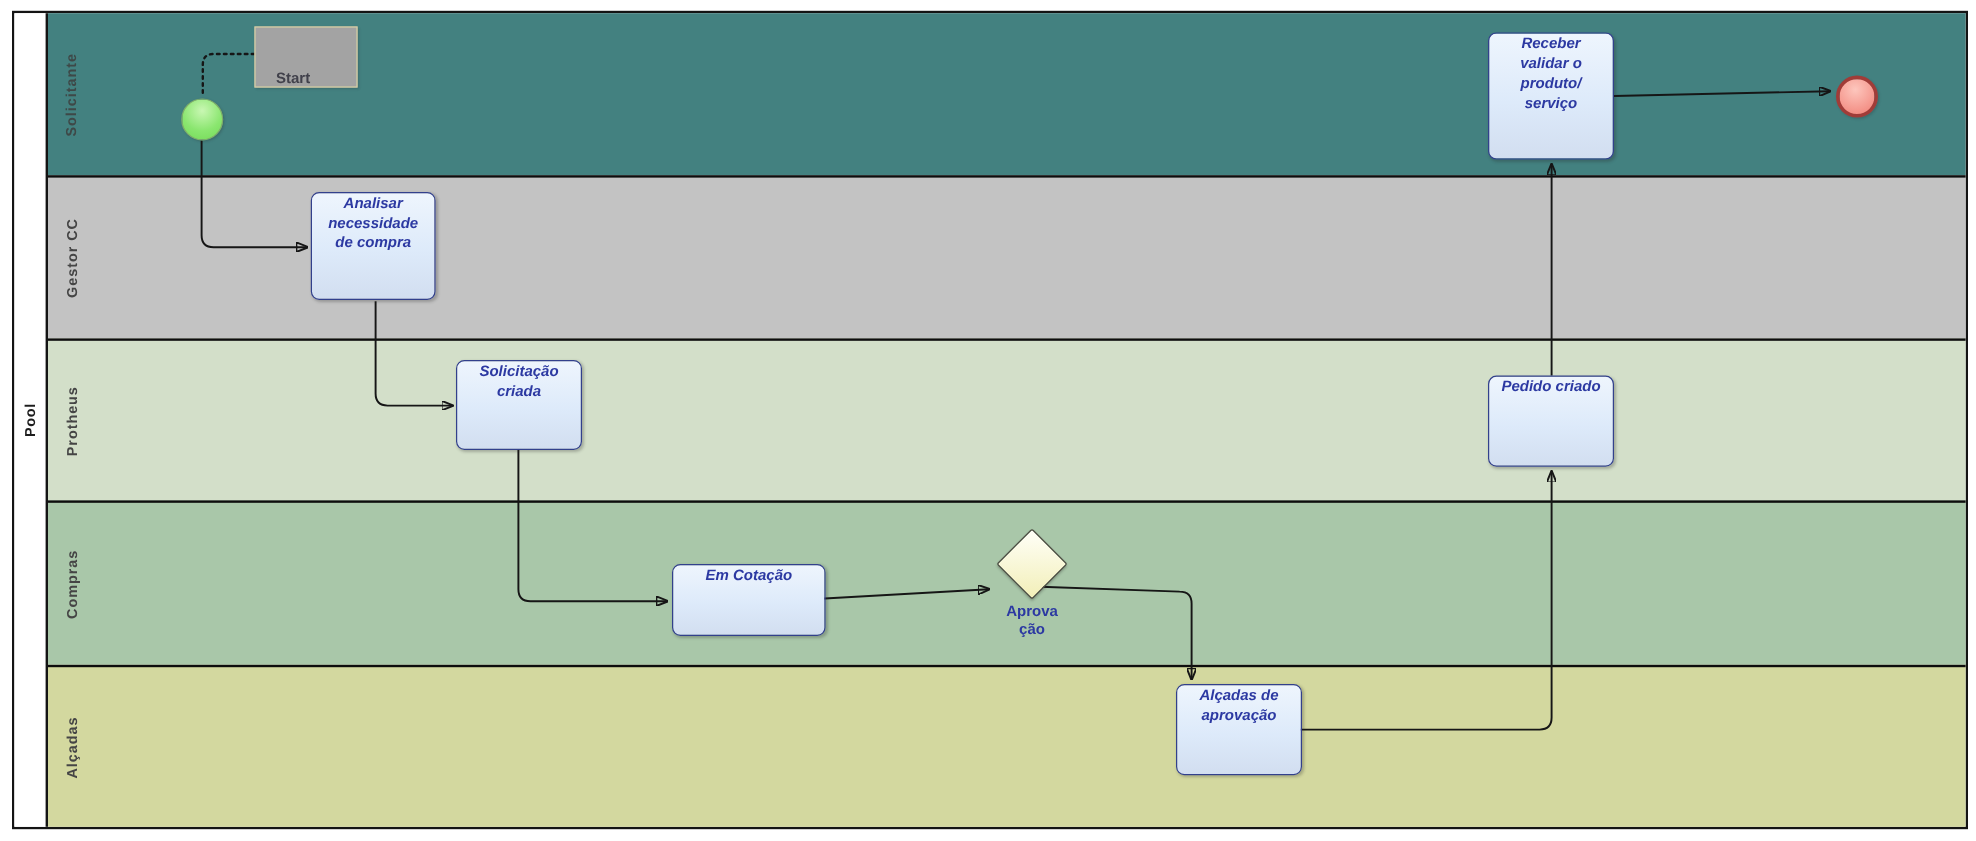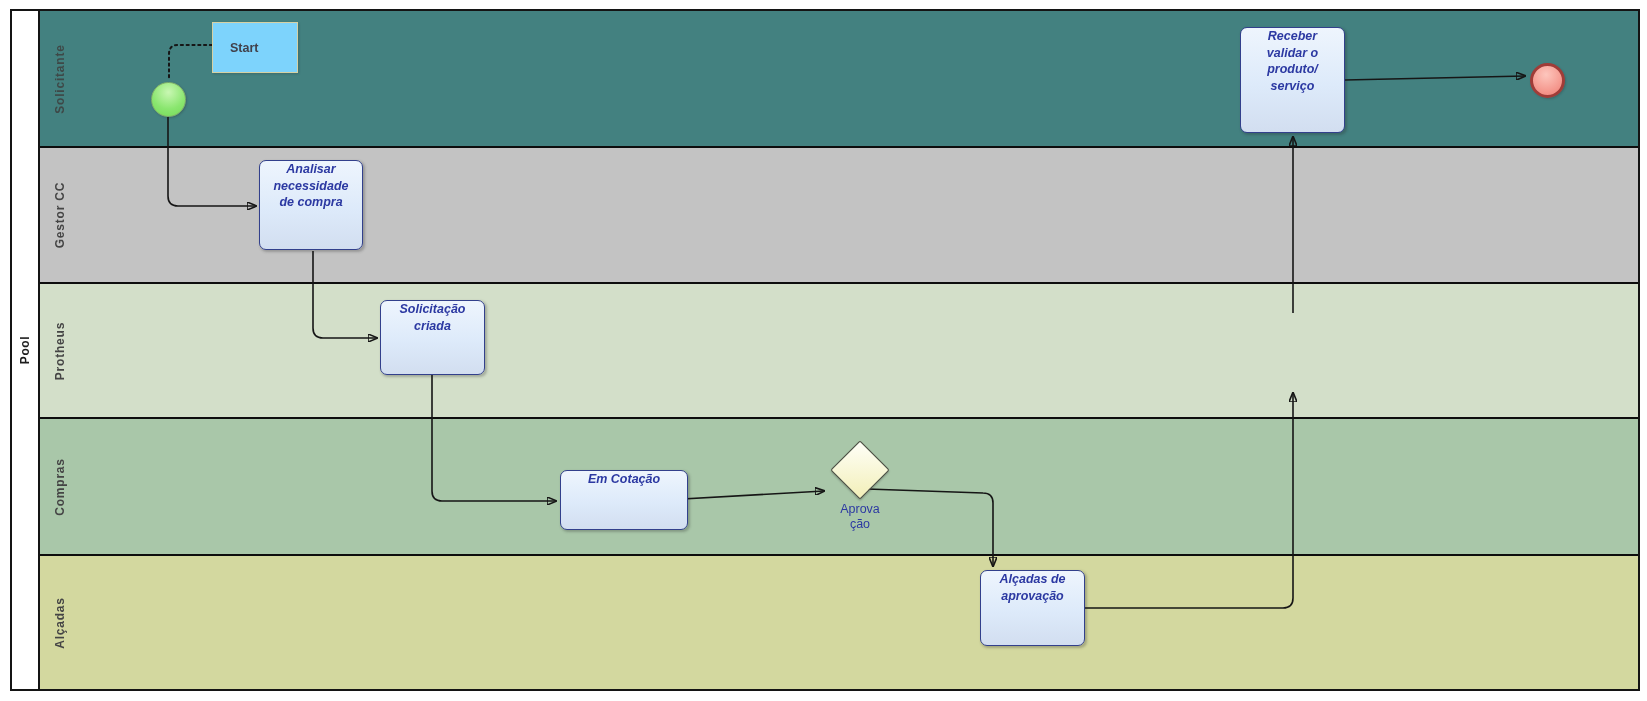--- a/index.html
+++ b/index.html
@@ -20,35 +20,35 @@
         display:flex;align-items:center;justify-content:center;}
   .lane-label-strip .vlabel{transform:rotate(-90deg);white-space:nowrap;font-size:12px;
         font-weight:bold;color:#454545;letter-spacing:.8px;}
 
   
   .task{position:absolute;box-sizing:border-box;border:1.5px solid #32408c;border-radius:7px;
         background:linear-gradient(180deg,#eef5fd 0%,#ddeafa 55%,#d2def0 100%);
         display:flex;align-items:flex-start;justify-content:center;text-align:center;
         font-size:12.5px;font-weight:bold;color:#2c39a2;line-height:1.32;white-space:pre-line;
         box-shadow:1.5px 1.5px 2.5px rgba(40,40,40,.28);font-style:italic;}
-  .note{position:absolute;box-sizing:border-box;background:#7dd3fc;border:1px solid #d6d1a3;
-        display:flex;align-items:center;box-shadow:1px 1px 2px rgba(40,40,40,.22);
+  .note{position:absolute;box-sizing:border-box;background:#a3a3a3;border:1px solid #d6d1a3;
+        display:flex;align-items:flex-end;box-shadow:1px 1px 2px rgba(40,40,40,.22);
         font-size:12.5px;font-weight:bold;color:#41414b;padding-left:17px;}
   .event{position:absolute;border-radius:50%;box-sizing:border-box;}
   .event-start{width:35px;height:35px;border:1px solid #7fae69;
         background:radial-gradient(circle at 50% 28%,#c9f7b3 0%,#8ae66f 58%,#74da58 100%);
         box-shadow:1px 1px 2px rgba(40,40,40,.25);}
   .event-end{width:35px;height:35px;border:3.5px solid #a03c38;
         background:radial-gradient(circle at 45% 30%,#fdc6bd 0%,#f4948a 70%,#ee8175 100%);
         box-shadow:1px 1px 2px rgba(40,40,40,.25);}
   .gateway{position:absolute;width:42px;height:42px;transform:rotate(45deg);
         border:1.5px solid #4c4c42;border-radius:2px;box-sizing:border-box;
         background:linear-gradient(135deg,#fffff8 0%,#f2efb8 100%);
         box-shadow:1px 1px 2px rgba(40,40,40,.3);}
-  .gateway-label{position:absolute;width:90px;text-align:center;font-size:12.5px;font-weight:normal;
+  .gateway-label{position:absolute;width:90px;text-align:center;font-size:12.5px;font-weight:bold;
         color:#2c39a2;line-height:1.22;white-space:pre-line;}
 
   
   svg.flows{position:absolute;left:0;top:0;width:1647px;height:701px;pointer-events:none;}
   svg.flows path{fill:none;stroke:#161616;stroke-width:1.6px;}
   svg.flows path.assoc{stroke-width:2px;stroke-dasharray:2.2 3.6;stroke-linecap:round;}
 </style>
 </head>
 <body>
 
@@ -127,20 +127,23 @@
 
   <div class="gateway" style="left:839px;top:449px;"></div>
   <div class="gateway-label" style="left:815px;top:502px;">Aprova
 ção</div>
 
   <div class="task" style="left:940px;top:570px;width:105px;height:76px;margin-left:40px;">
     <span>Alçadas de
 aprovação</span>
   </div>
 
+  <div class="task" style="left:1240px;top:313px;width:105px;height:76px;">
+    <span>Pedido criado</span>
+  </div>
 
   <div class="task" style="left:1240px;top:27px;width:105px;height:106px;">
     <span>Receber
 validar o
 produto/
 serviço</span>
   </div>
 
   <div class="event event-end" style="left:1530px;top:63px;"></div>
 

